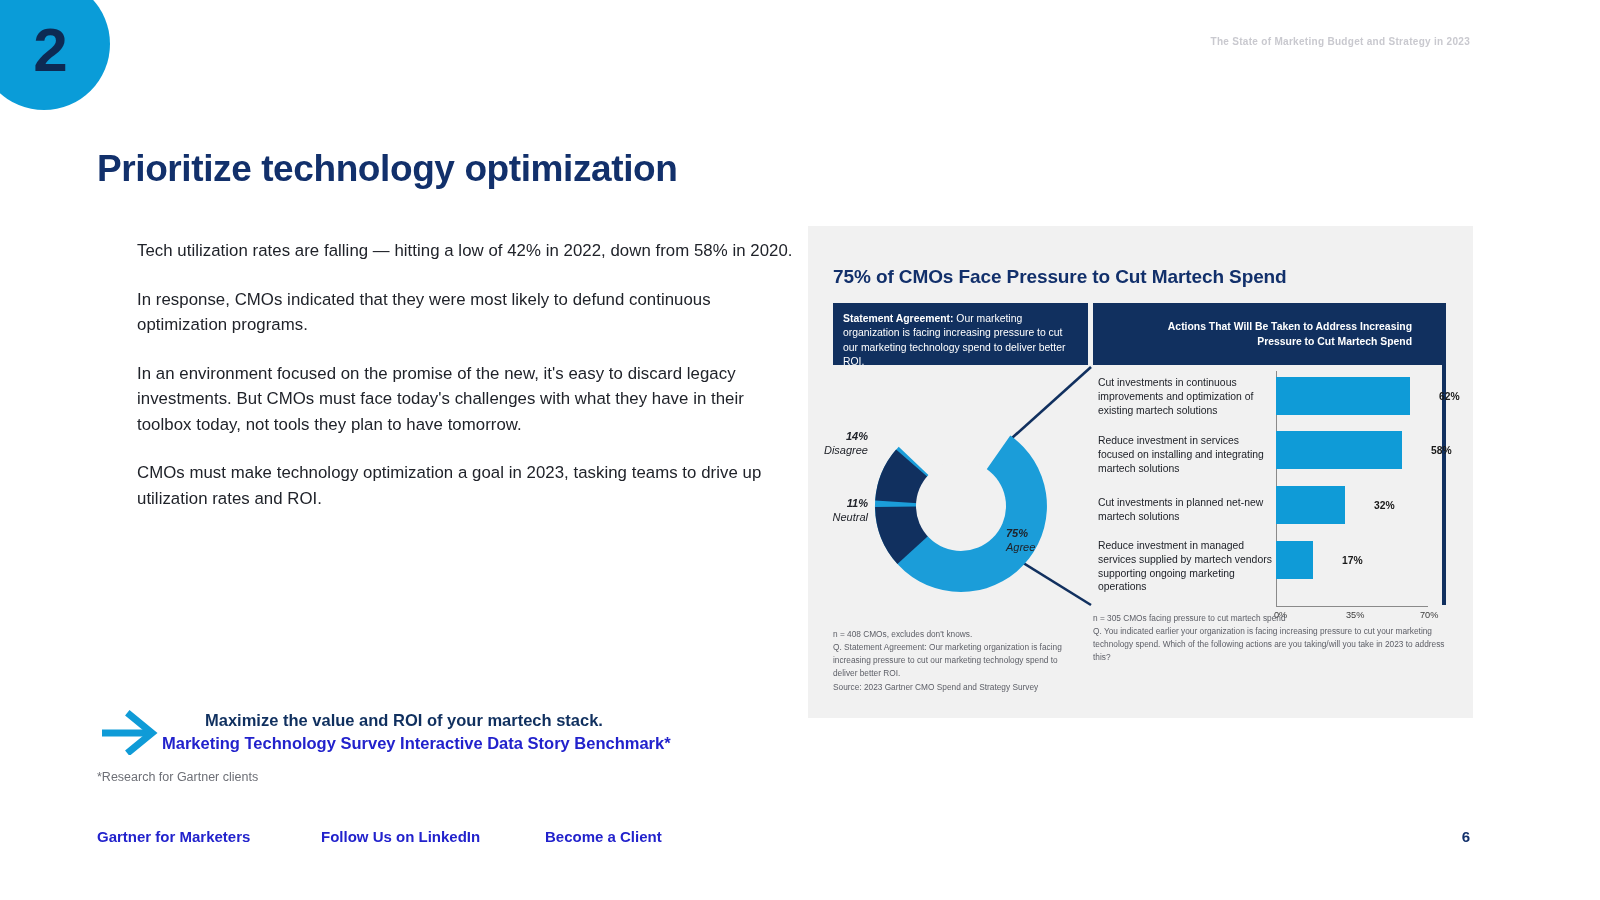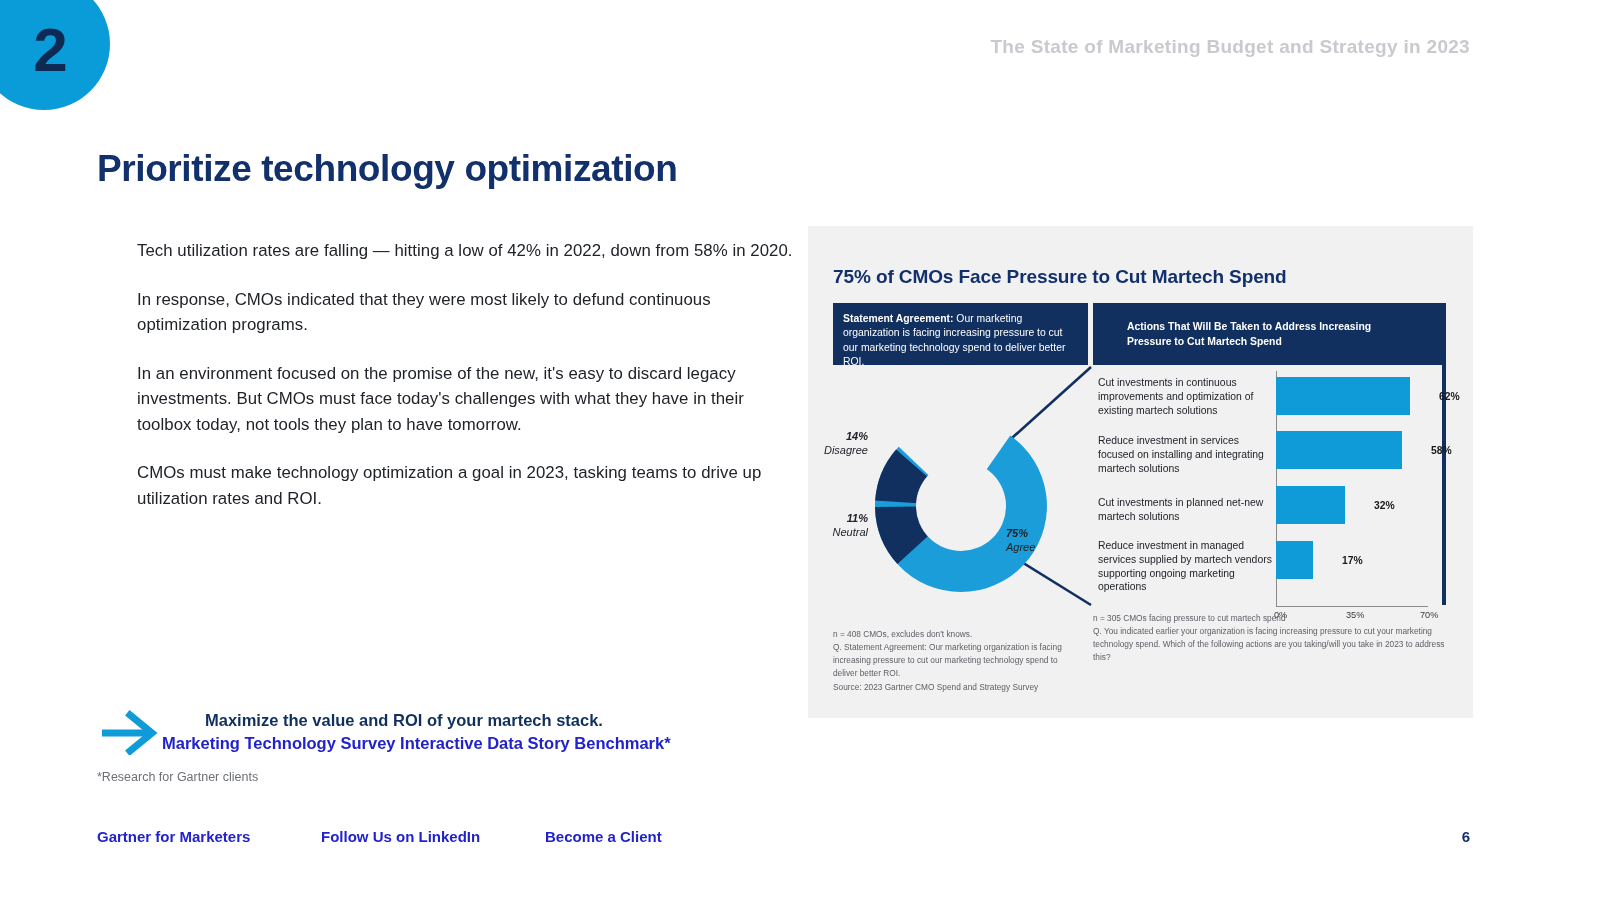--- a/index.html
+++ b/index.html
@@ -37,21 +37,21 @@
     letter-spacing: -1px;
     transform: translate(6px, 6px);
     font-family: "Liberation Sans", sans-serif;
   }
 
   
   .doc-header {
     position: absolute;
     right: 130px;
     top: 36px;
-    font-size: 19px;
+    font-size: 10px;
     letter-spacing: 0.3px;
     color: #c9c9cf;
     font-weight: 600;
   }
 
   
   .page-title {
     position: absolute;
     left: 97px;
     top: 124px;
@@ -183,21 +183,21 @@
     left: 285px;
     top: 77px;
     width: 353px;
     height: 62px;
     background: #11305f;
     color: #ffffff;
     box-sizing: border-box;
     display: flex;
     align-items: center;
     justify-content: center;
-    text-align: left;
+    text-align: right;
     font-size: 10.4px;
     font-weight: 700;
     line-height: 1.45;
     padding: 0 34px;
   }
 
   
   .panel-right-body {
     position: absolute;
     left: 285px;
@@ -221,21 +221,21 @@
     position: absolute;
     font-size: 11px;
     color: #20232a;
     line-height: 1.28;
     text-align: right;
     white-space: nowrap;
     font-style: italic;
   }
   .donut-lbl .pct { font-weight: 700; display: block; }
   .lbl-disagree { left: 0px;  top: 203px; width: 60px; }
-  .lbl-neutral  { left: 0px;  top: 285px; width: 60px; }
+  .lbl-neutral  { left: 0px;  top: 270px; width: 60px; }
   .lbl-agree    { left: 198px; top: 300px; width: 62px; text-align: left; }
 
   
   .bars-area {
     position: absolute;
     left: 468px;
     top: 145px;
     width: 152px;
     height: 235px;
   }

